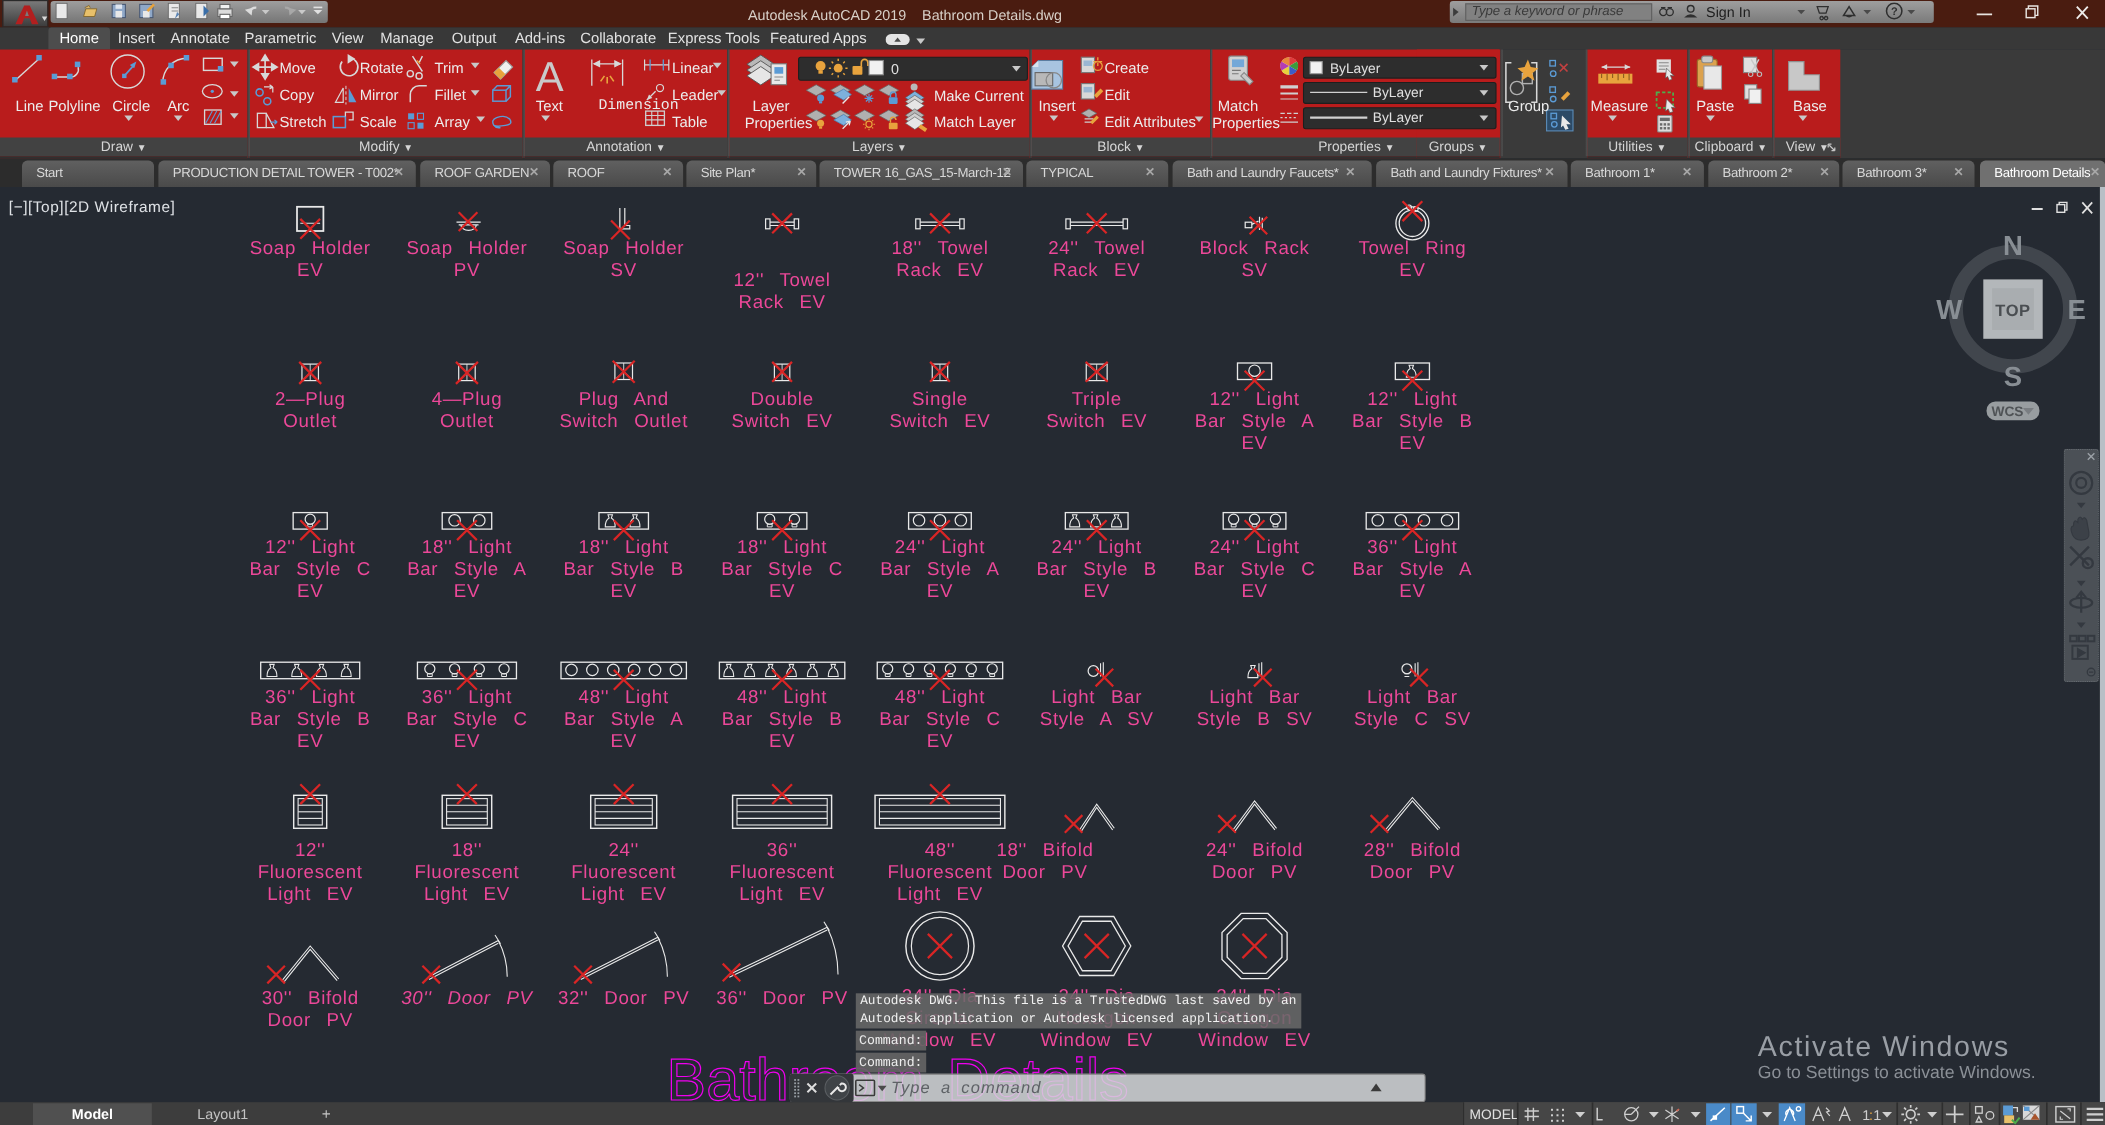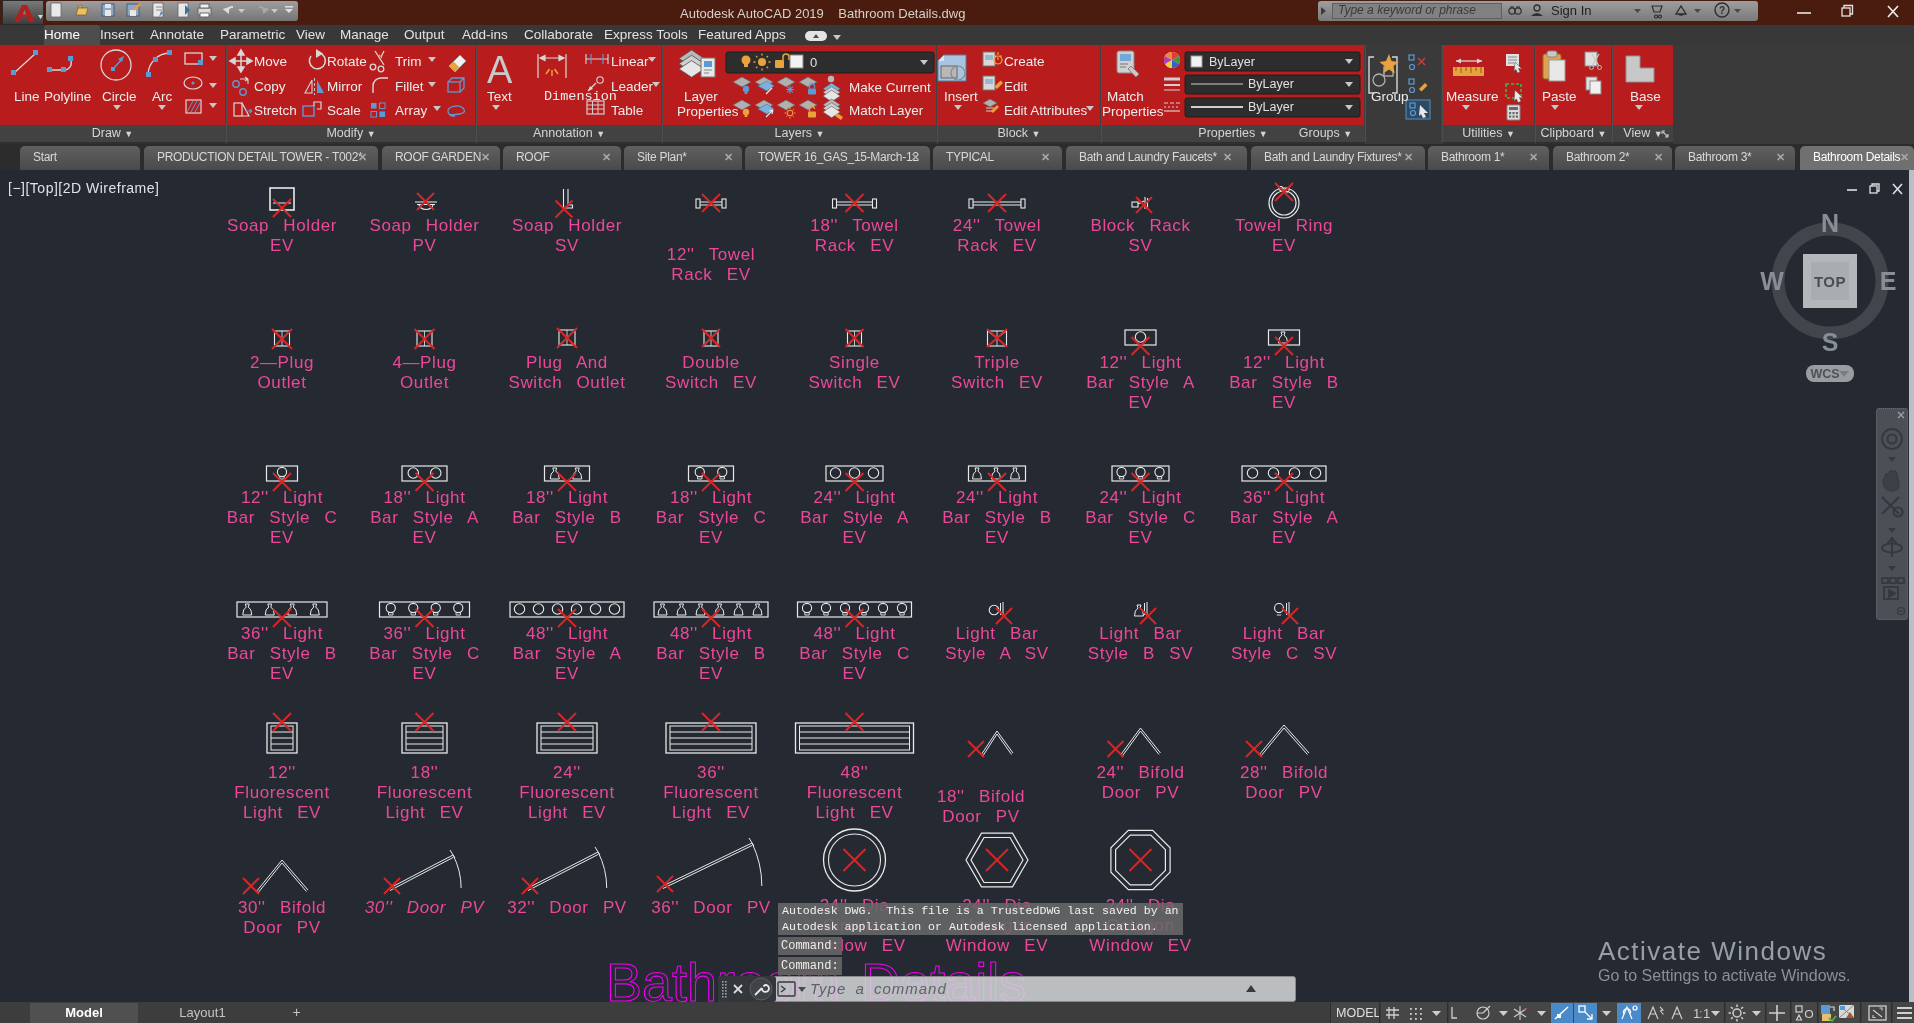--- a/index.html
+++ b/index.html
@@ -5,21 +5,21 @@
 html,body{width:1914px;height:1023px;overflow:hidden;background:#252a32;}
 body{font-family:"Liberation Sans",sans-serif;position:relative;}
 .abs{position:absolute;}
 #titlebar{left:0;top:0;width:1914px;height:25px;background:#4a1c10;}
 #logo{left:2px;top:0;width:42px;height:25px;background:linear-gradient(#7a7a7a,#3c3c3c);border:1px solid #2a2a2a;}
 #qat{left:46px;top:1px;width:252px;height:20px;background:linear-gradient(#9e9e9e,#757575);border-radius:3px;}
 #rstrip{left:1318px;top:1px;width:440px;height:20px;background:linear-gradient(#9e9e9e,#7a7a7a);border-radius:3px;}
 .ttext{top:6px;height:15px;font-size:13px;color:#d8d0c8;white-space:pre;}
 #search{left:1332px;top:3px;width:170px;height:16px;background:#818181;border:1px solid #5f5f5f;color:#3a3a3a;font-style:italic;font-size:12px;padding-left:5px;line-height:13px;}
 #tabrow{left:0;top:25px;width:1914px;height:20px;background:#383838;}
-.rtab{top:0;height:20px;font-size:13.5px;color:#e2e2e2;line-height:20px;}
+.rtab{top:0;height:20px;font-size:13.5px;color:#e2e2e2;line-height:20px;text-align:center;}
 .rtab.active{background:#4d4d4d;color:#fff;border-radius:3px 3px 0 0;}
 #ribbon{left:0;top:45px;width:1914px;height:99px;background:#3a3a3a;}
 .panel{top:0;height:99px;background:#b91c1c;padding-left:16px;}
 .panel .plabel{position:absolute;left:0;bottom:2px;width:100%;height:17px;background:#424242;color:#d5d5d5;font-size:12.5px;text-align:center;line-height:17px;}
 .panel .pbot{position:absolute;left:0;bottom:0;width:100%;height:2px;background:#303030;}
 .psep{top:0;width:2px;height:97px;background:linear-gradient(90deg,#3a3a3a,#555);}
 .itext{font-size:13.5px;color:#ececec;white-space:nowrap;}
 .dd{width:0;height:0;border-left:4px solid transparent;border-right:4px solid transparent;border-top:5px solid #c8c8c8;}
 #doctabs{left:0;top:144px;width:1914px;height:26px;background:#2c2c2c;}
 .dtab{top:2px;height:24px;background:linear-gradient(#606060,#4a4a4a);border-radius:5px 5px 0 0;color:#d8d8d8;font-size:12px;letter-spacing:-0.3px;line-height:23px;}
@@ -873,21 +873,21 @@
 Light EV</div>
 <div class="lbl" style="left:567px;top:593px;">24''
 Fluorescent
 Light EV</div>
 <div class="lbl" style="left:711px;top:593px;">36''
 Fluorescent
 Light EV</div>
 <div class="lbl" style="left:854.5px;top:593px;">48''
 Fluorescent
 Light EV</div>
-<div class="lbl" style="left:981px;top:593px;margin-top:24px;">18'' Bifold
+<div class="lbl" style="left:950px;top:593px;">18'' Bifold
 Door PV</div>
 <div class="lbl" style="left:1140.5px;top:593px;">24'' Bifold
 Door PV</div>
 <div class="lbl" style="left:1284px;top:593px;">28'' Bifold
 Door PV</div>
 <div class="lbl" style="left:282px;top:728px;">30'' Bifold
 Door PV</div>
 <div class="lbl" style="left:424.5px;top:728px;font-style:italic;">30'' Door PV</div>
 <div class="lbl" style="left:567px;top:728px;">32'' Door PV</div>
 <div class="lbl" style="left:711px;top:728px;">36'' Door PV</div>

